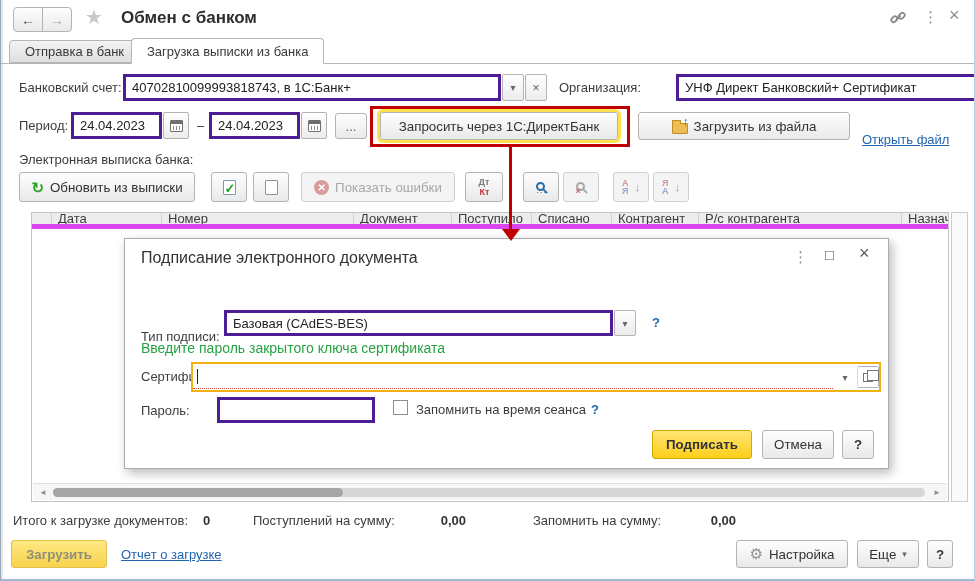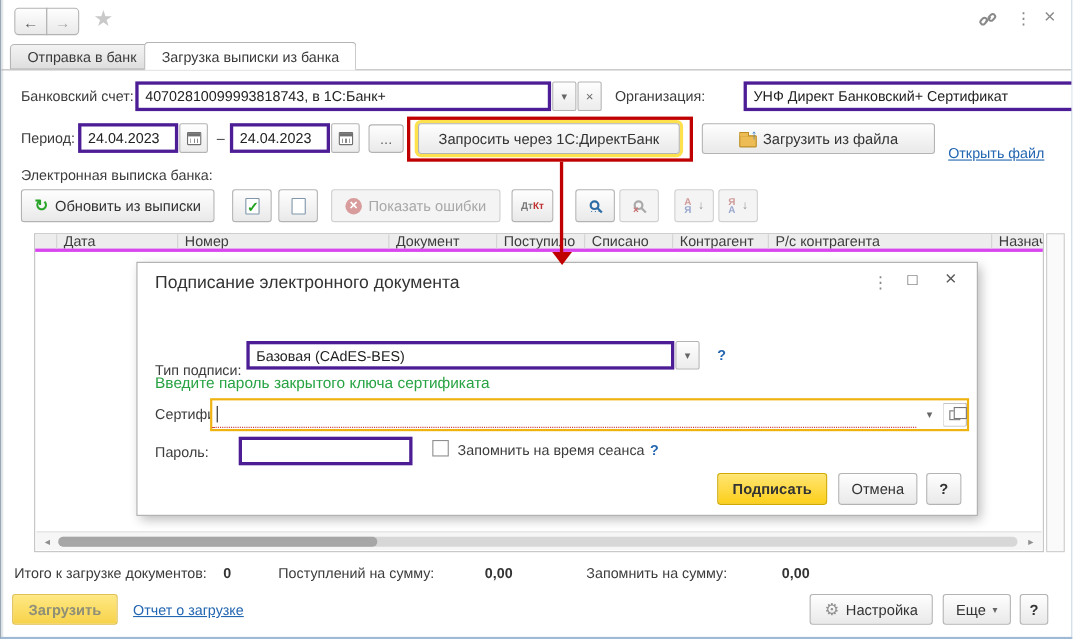--- a/index.html
+++ b/index.html
@@ -51,21 +51,21 @@
   .gear { color:#909090; font-size:15px; }
 
   
   .tab { position:absolute; display:flex; align-items:center; padding:0 15px;
          border:1px solid #b5b5b5; border-radius:4px 4px 0 0; color:#3a3a3a; }
   .tab.inactive { top:40px; height:23px; background:linear-gradient(#f3f3f3,#dfdfdf); }
   .tab.active { top:38px; height:26px; background:#fff; border-bottom:1px solid #fff; z-index:3; }
   .tabline { position:absolute; left:0; right:0; top:63px; height:1px; background:#b5b5b5; z-index:1; }
 
   
-  .thead { display:flex; height:16px; background:#ededed; border-bottom:3px solid #d946ef; }
+  .thead { display:flex; height:16px; background:#ededed; border-bottom:5px solid #d946ef; }
   .th { display:flex; align-items:center; padding:0 6px; border-right:1px solid #d2d2d2; color:#3c3c3c; overflow:hidden; white-space:nowrap; }
   .c0{width:20px;} .c1{width:110px;} .c2{width:192px;} .c3{width:98px;} .c4{width:80px;} .c5{width:80px;} .c6{width:87px;} .c7{width:203px;} .c8{flex:1;}
 
   .hscroll { position:absolute; left:1px; right:1px; bottom:1px; height:17px; background:#f6f6f6; border-top:1px solid #e0e0e0;
              display:flex; align-items:center; }
   .htrack { position:absolute; left:20px; right:22px; top:4px; height:9px; border-radius:5px; background:#d7d7d7; }
   .hthumb { position:absolute; left:20px; top:4px; width:290px; height:9px; border-radius:5px; background:#a6a6a6; }
   .sarr { position:absolute; color:#8f8f8f; font-size:8px; top:4px; }
 
   
@@ -87,20 +87,21 @@
 
   <div class="abs" style="left:12px; top:7px; display:flex;">
     <button class="btn" style="width:30px; height:25px; border-radius:4px 0 0 4px; color:#555; font-size:14px;">
         <span>←</span>
       </button>
     <button class="btn" style="width:30px; height:25px; border-radius:0 4px 4px 0; margin-left:-1px; color:#a8a8a8; font-size:14px;">
         <span>→</span>
       </button>
   </div>
   <div class="abs" style="left:84px; top:5px; font-size:20px; color:#c9c9c9;">★</div>
+  <div class="abs" style="left:120px; top:8px; font-size:17px; font-weight:bold; color:#2e2e2e;">Обмен с банком</div>
 
   <div class="abs" style="left:888px; top:9px;">
     <svg width="18" height="18" viewBox="0 0 18 18">
         <g stroke="#8a8a8a" stroke-width="1.8" fill="none" stroke-linecap="round">
       <path d="M7.5 10.5 L11 7"></path>
           <rect x="2" y="8" width="6.5" height="4.5" rx="2.2" transform="rotate(-45 5.2 10.2)"></rect>
       <rect x="9.5" y="4.5" width="6.5" height="4.5" rx="2.2" transform="rotate(-45 12.8 6.8)"></rect>
         </g>
       </svg>
   </div>
@@ -167,21 +168,21 @@
   <button class="btn abs" style="left:252px; top:172px; width:36px; height:30px;">
     <span class="sheet"></span>
   </button>
   <button class="btn abs disabled" style="left:300px; top:172px; width:154px; height:30px;">
     <span class="errc">
         <span>✕</span>
       </span>
     <span>Показать ошибки</span>
   </button>
   <button class="btn abs" style="left:464px; top:172px; width:38px; height:30px; line-height:10px;">
-    <span style="display:flex; flex-direction:row; font-size:9px; font-weight:bold;text-align:center;">
+    <span style="display:flex; flex-direction:column; font-size:9px; font-weight:bold;text-align:center;">
       <span style="color:#7a7a7a; align-self:flex-start;">Дт</span>
       <span style="color:#c03030; align-self:flex-end;">Кт</span>
     </span>
   </button>
   <button class="btn abs" style="left:522px; top:172px; width:36px; height:30px;">
     <span class="mag">
         <span class="dots3">...</span>
       </span>
   </button>
   <button class="btn abs disabled" style="left:562px; top:172px; width:36px; height:30px;">

